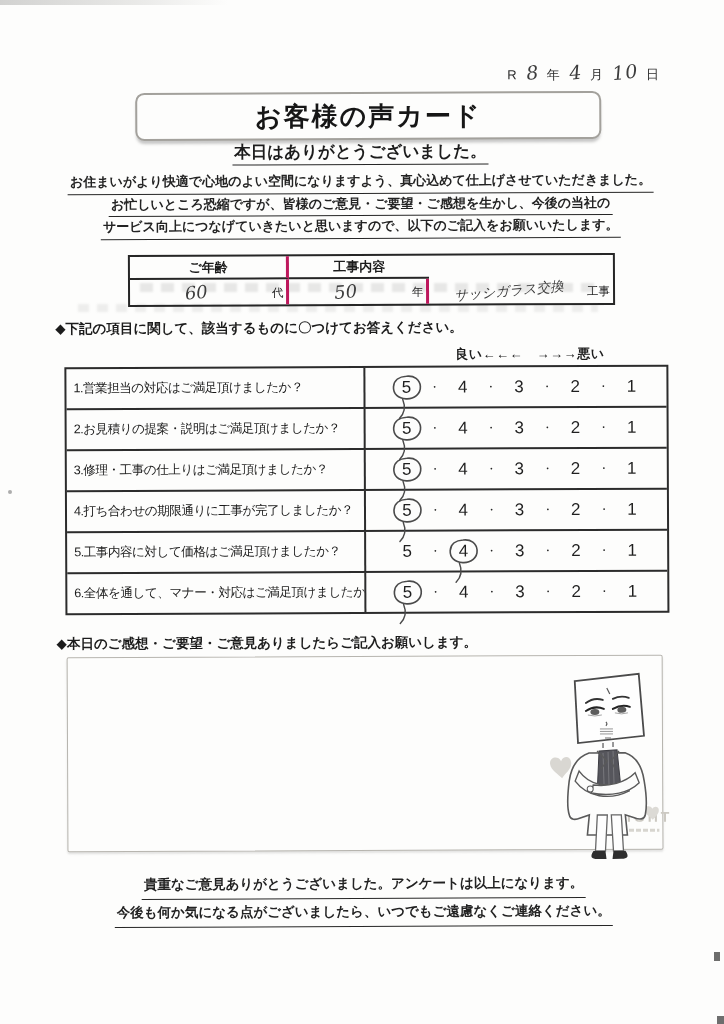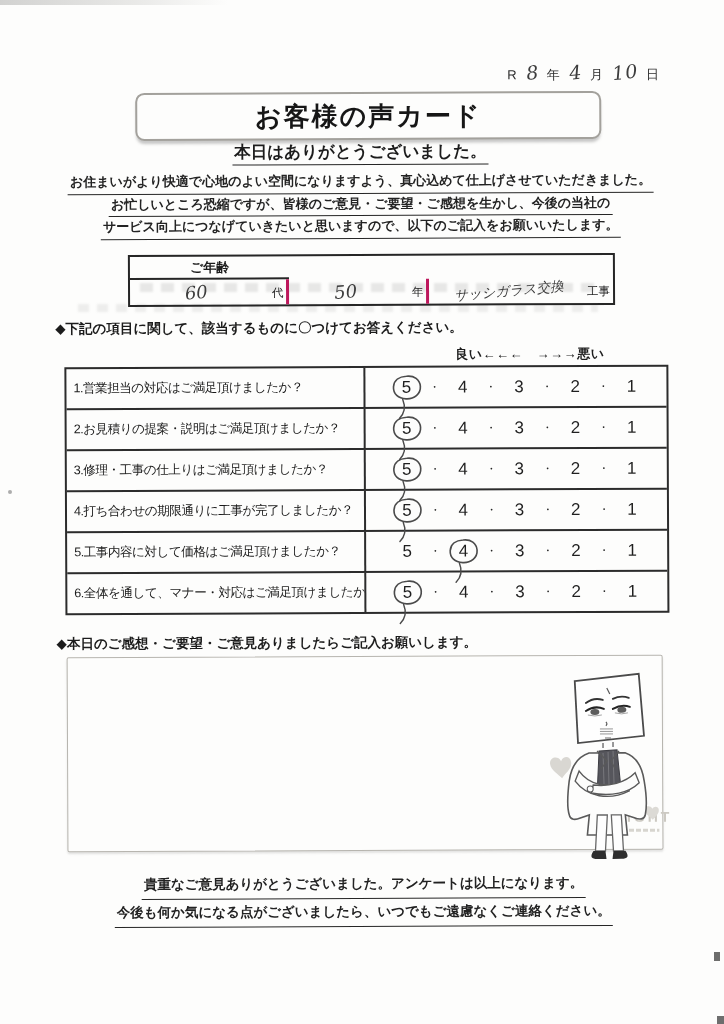--- a/index.html
+++ b/index.html
@@ -115,20 +115,21 @@
 
     <div class="intro">
       <div class="line"><span class="u">お住まいがより快適で心地のよい空間になりますよう、真心込めて仕上げさせていただきました。</span></div>
       <div class="line"><span class="u">お忙しいところ恐縮ですが、皆様のご意見・ご要望・ご感想を生かし、今後の当社の</span></div>
       <div class="line"><span class="u">サービス向上につなげていきたいと思いますので、以下のご記入をお願いいたします。</span></div>
     </div>
 
     <div class="info-table">
       <div class="info-row info-head">
         <div class="cell">ご年齢</div>
+        <div class="cell">工事内容</div>
       </div>
       <div class="info-row info-val">
         <div class="cell">
           <span class="hand hand-val">60</span>
           <span class="suffix">代</span>
         </div>
         <div class="cell">
           <span class="hand hand-val">50</span>
           <span class="suffix">年</span>
         </div>

